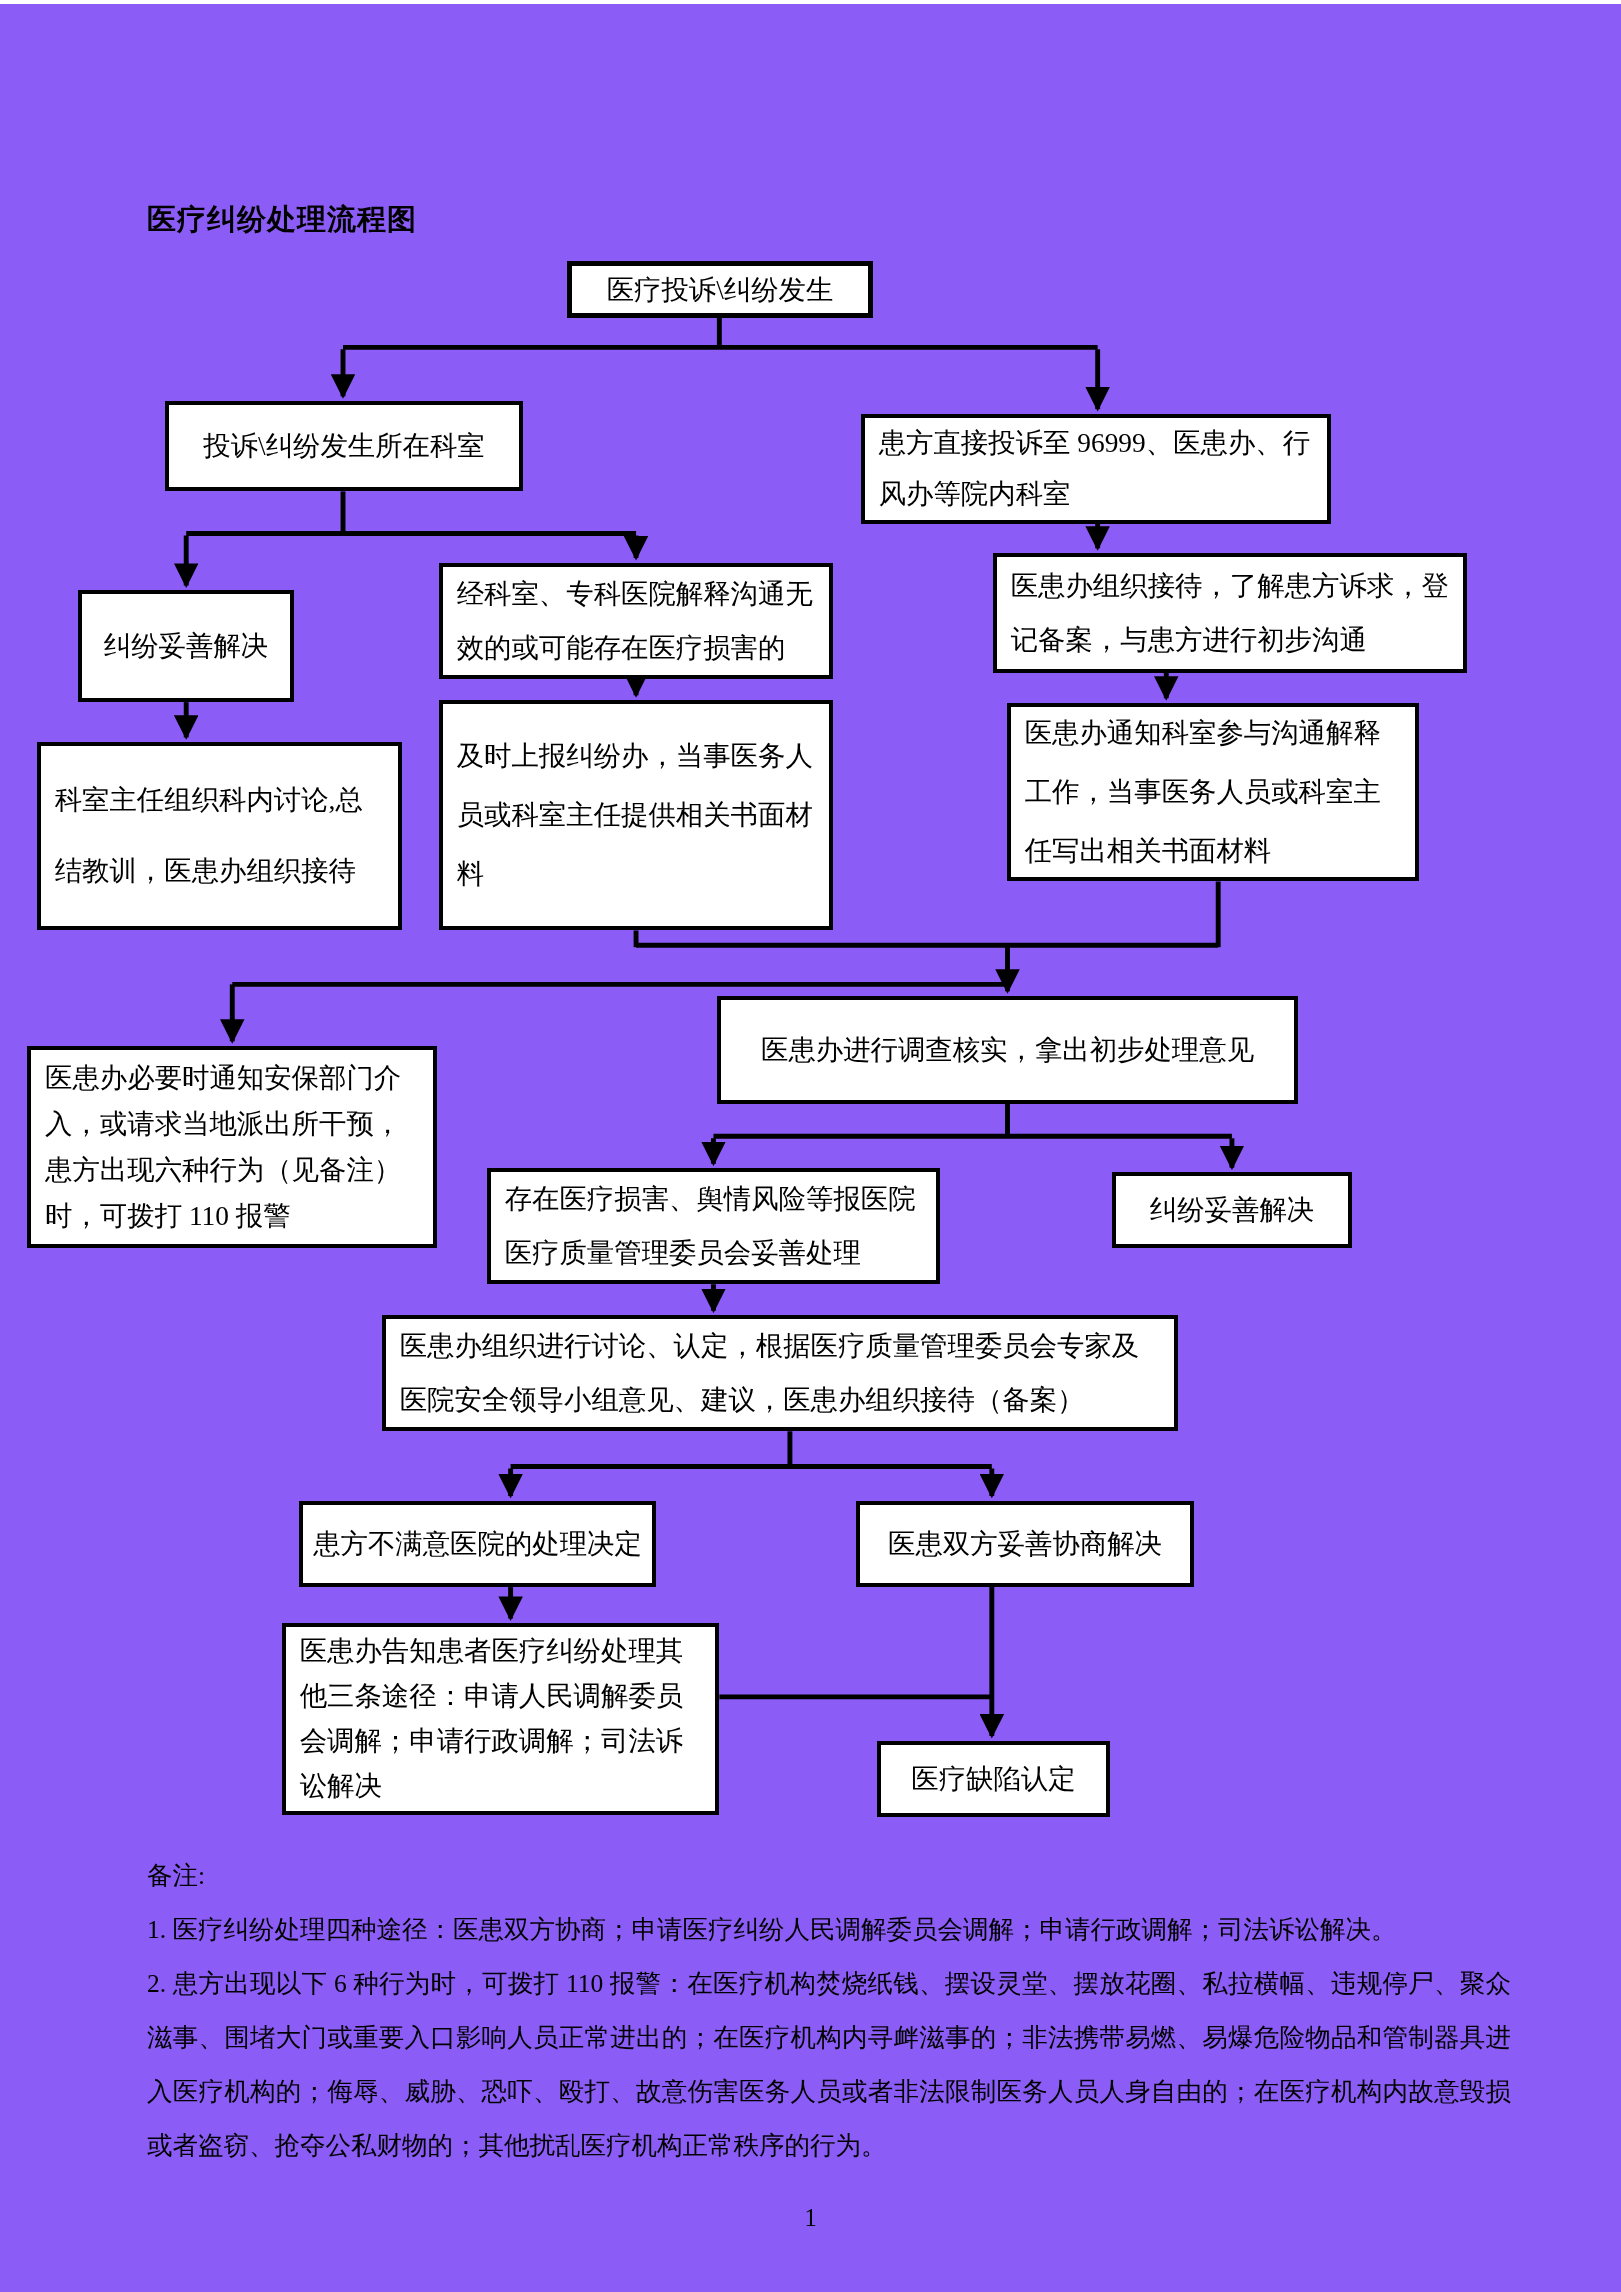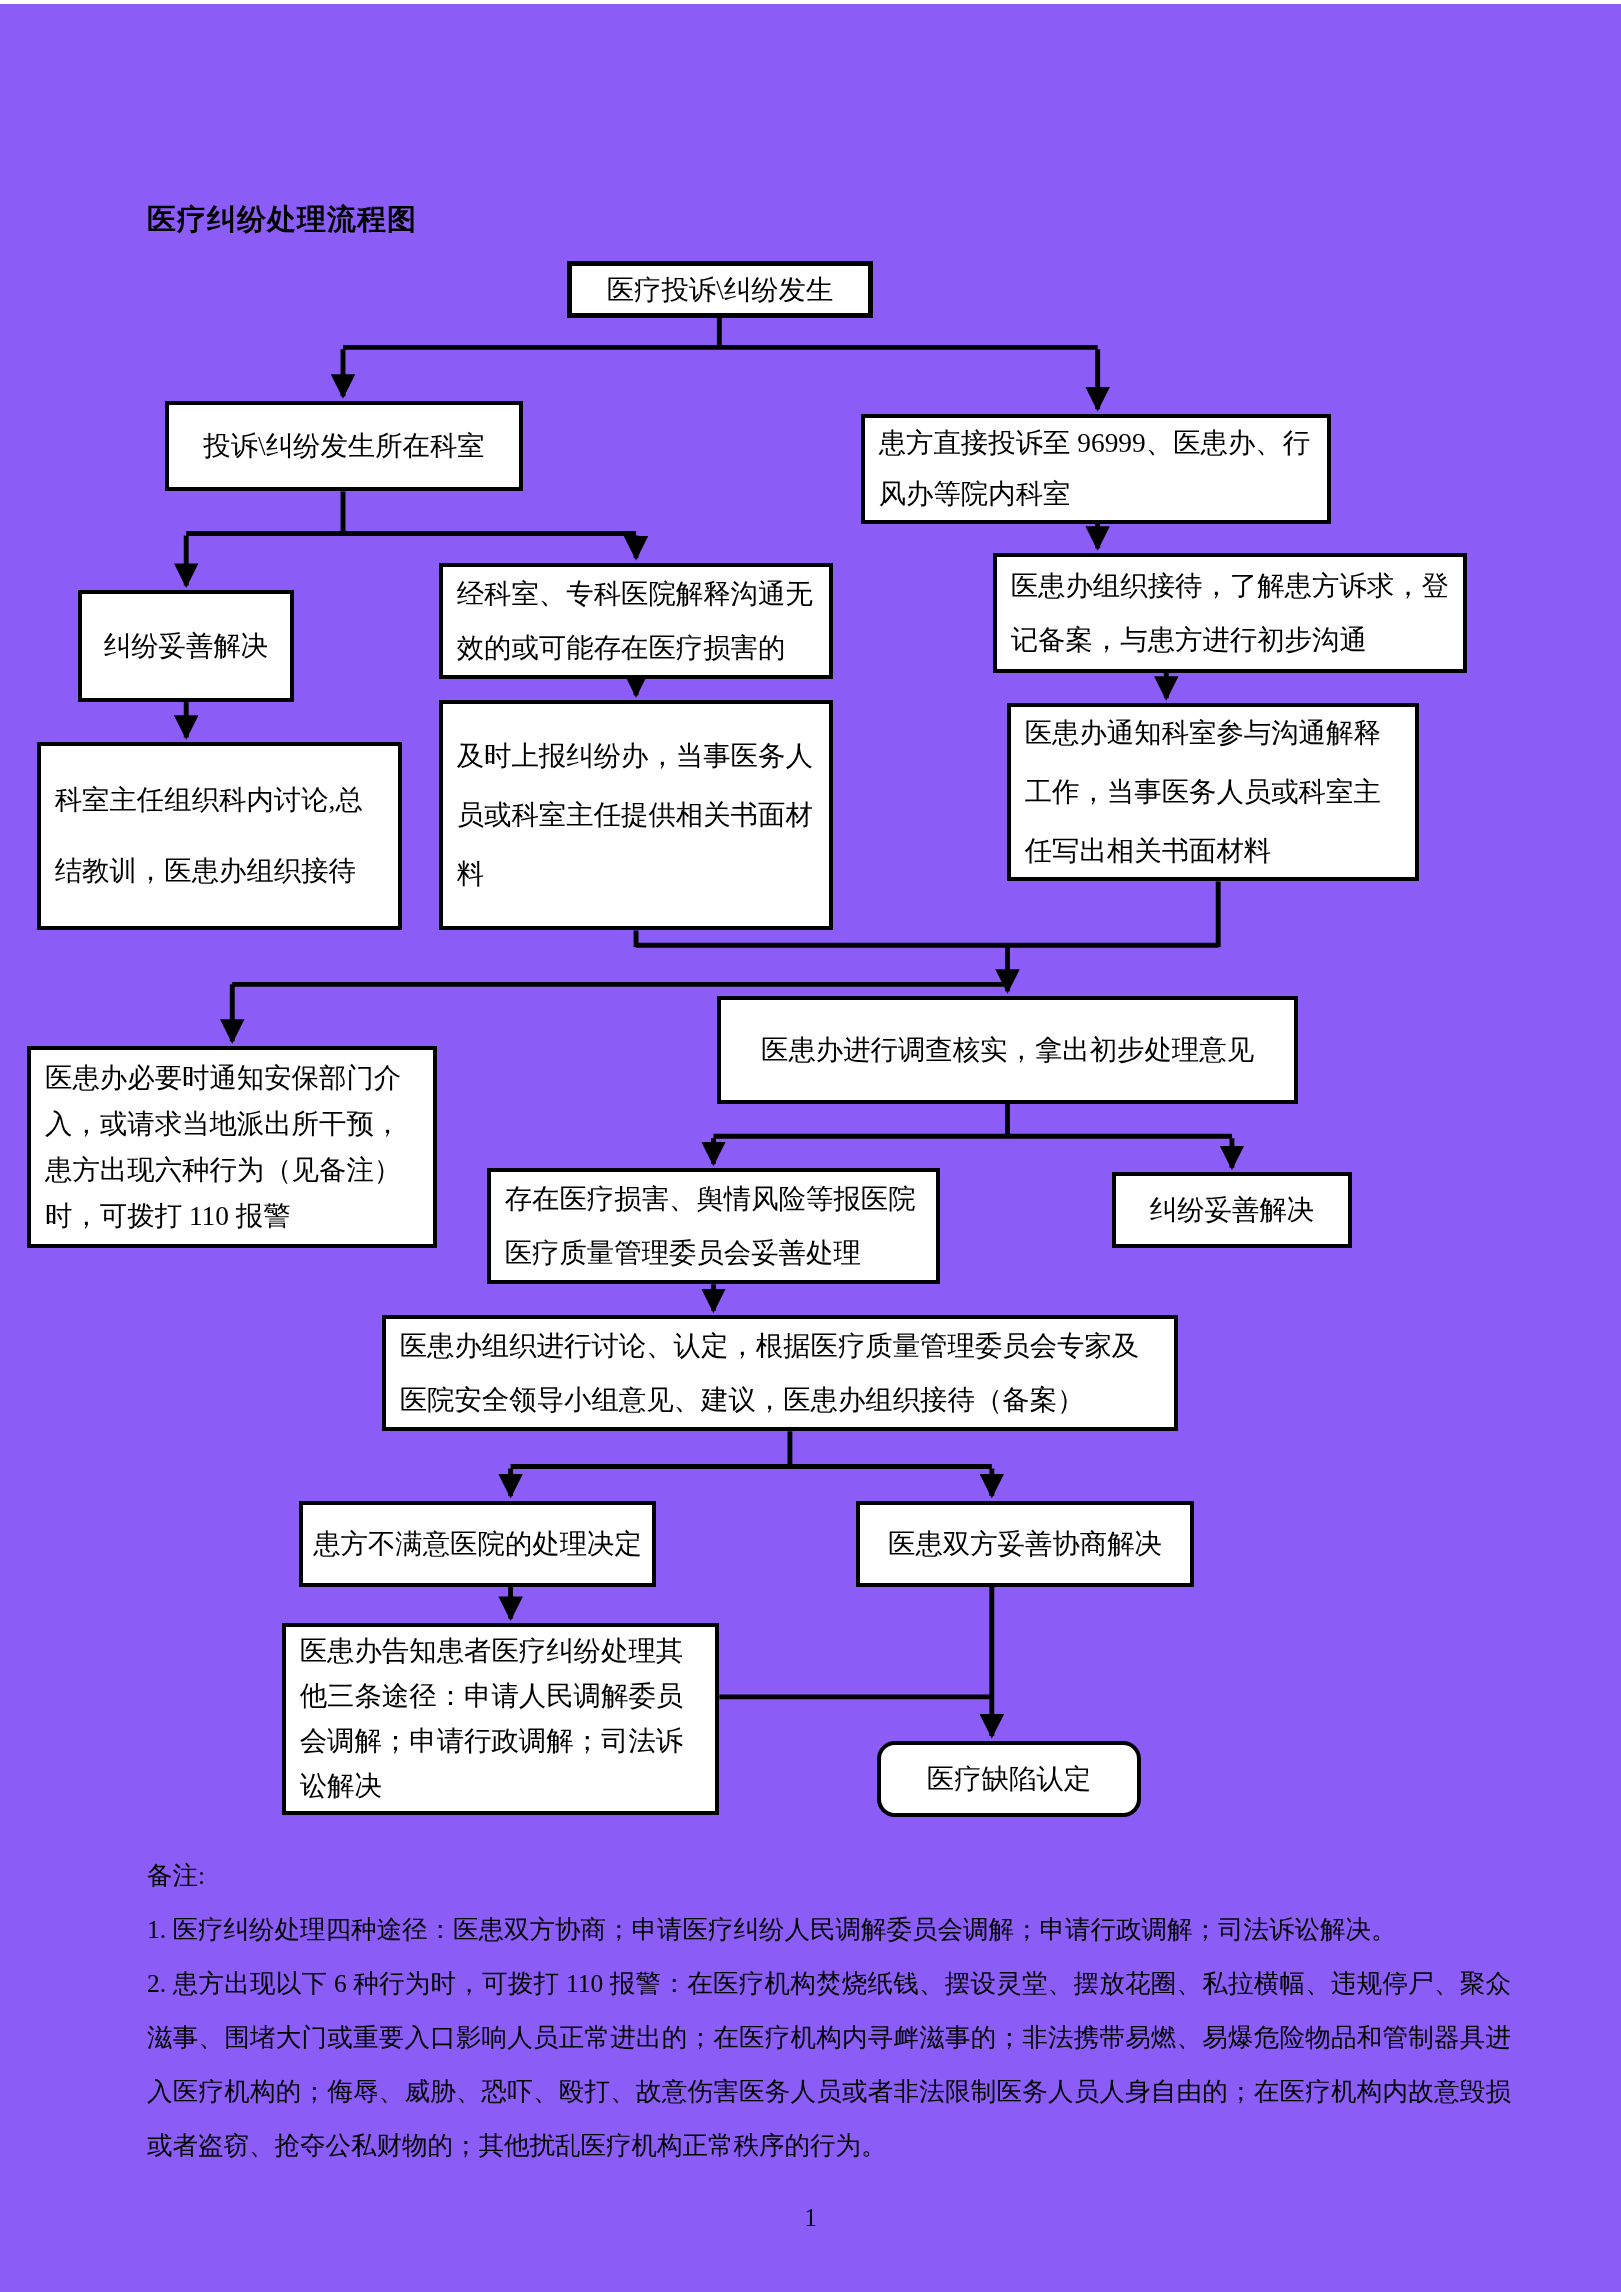--- a/index.html
+++ b/index.html
@@ -125,21 +125,21 @@
   <div class="box single" style="left:1112px;top:1168px;width:240px;height:76px;">纠纷妥善解决</div>
 
   <div class="box multi lh55" style="left:382px;top:1311px;width:796px;height:116px;">医患办组织进行讨论、认定，根据医疗质量管理委员会专家及医院安全领导小组意见、建议，医患办组织接待（备案）</div>
 
   <div class="box single" style="left:299px;top:1497px;width:357px;height:86px;">患方不满意医院的处理决定</div>
 
   <div class="box single" style="left:856px;top:1497px;width:338px;height:86px;">医患双方妥善协商解决</div>
 
   <div class="box multi lh46" style="left:282px;top:1619px;width:437px;height:192px;padding:3.9px 13.7px;">医患办告知患者医疗纠纷处理其他三条途径：申请人民调解委员会调解；申请行政调解；司法诉讼解决</div>
 
-  <div class="box single" style="left:877px;top:1737px;width:264px;height:76px;border-radius:18px;">医疗缺陷认定</div>
+  <div class="box single" style="left:877px;top:1737px;width:233px;height:76px;">医疗缺陷认定</div>
 
   <div class="notes">
     <div>备注:</div>
     <p>1. 医疗纠纷处理四种途径：医患双方协商；申请医疗纠纷人民调解委员会调解；申请行政调解；司法诉讼解决。</p>
     <p class="justify">2. 患方出现以下 6 种行为时，可拨打 110 报警：在医疗机构焚烧纸钱、摆设灵堂、摆放花圈、私拉横幅、违规停尸、聚众滋事、围堵大门或重要入口影响人员正常进出的；在医疗机构内寻衅滋事的；非法携带易燃、易爆危险物品和管制器具进入医疗机构的；侮辱、威胁、恐吓、殴打、故意伤害医务人员或者非法限制医务人员人身自由的；在医疗机构内故意毁损或者盗窃、抢夺公私财物的；其他扰乱医疗机构正常秩序的行为。</p>
   </div>
 
   <div class="pageno">1</div>
 
 </div>

